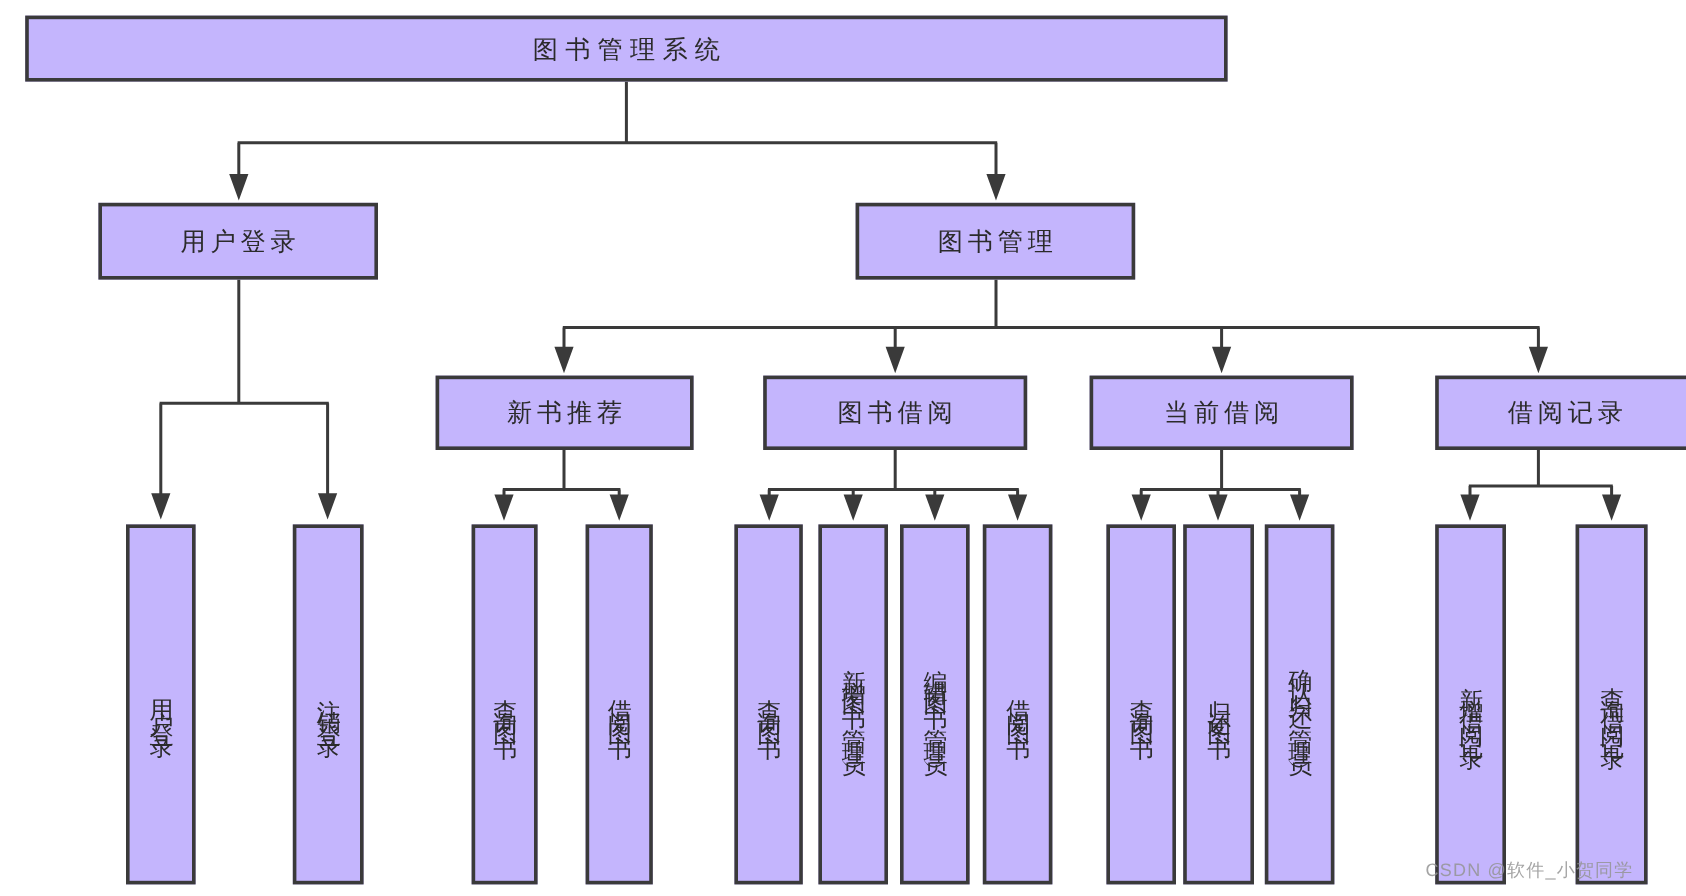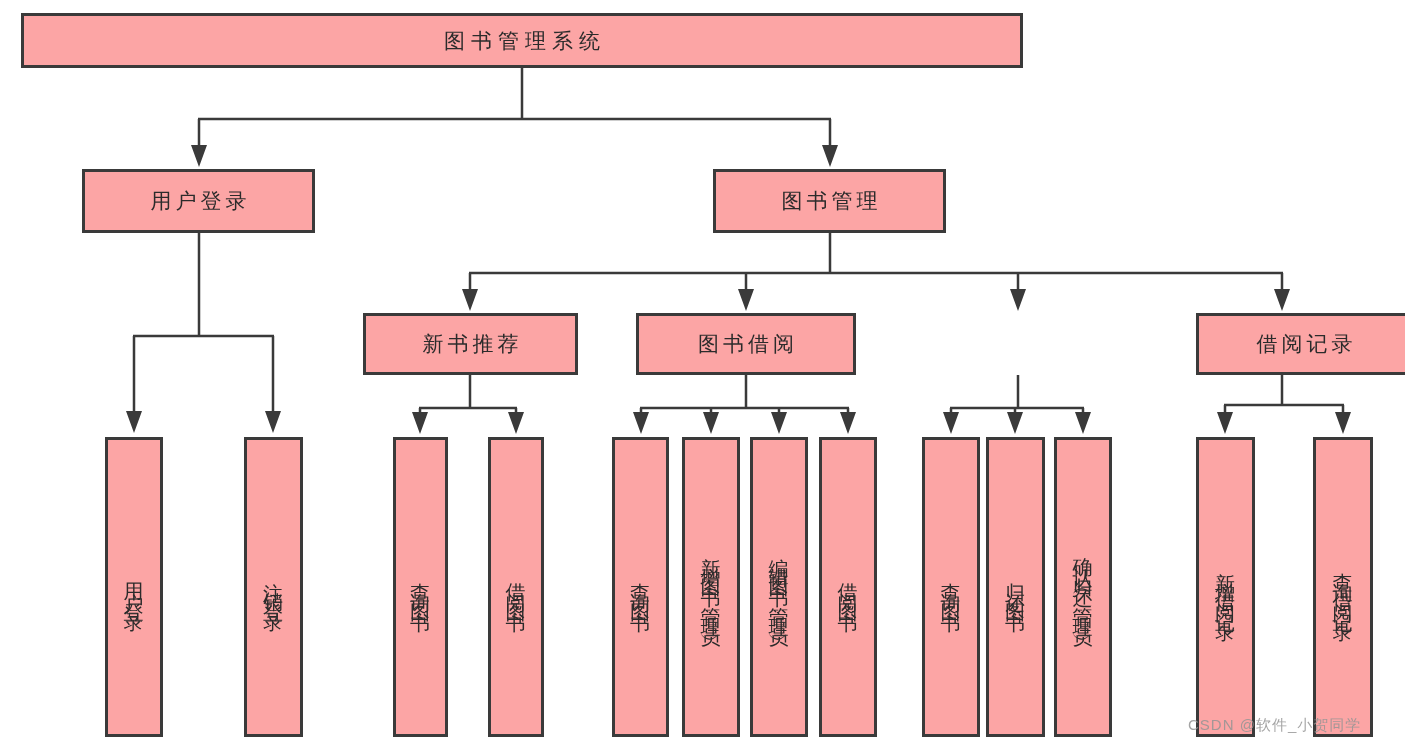--- a/index.html
+++ b/index.html
@@ -15,21 +15,21 @@
     background: #ffffff;
   }
   #wires {
     position: absolute; left: 0; top: 0;
     width: 1405px; height: 747px;
   }
   .box {
     position: absolute;
     box-sizing: border-box;
     border: 3px solid #3a3a3a;
-    background: #fca5a5;
+    background: #c4b5fd;
     display: flex;
     align-items: center;
     justify-content: center;
     color: #2b2b2b;
   }
   .h-label {
     font-size: 21px;
     letter-spacing: 4px;
     padding-left: 4px;
     color: #2b2b2b;
@@ -116,20 +116,23 @@
   <div class="box" style="left:363px; top:313px; width:215px; height:62px;">
     <span class="h-label">新书推荐</span>
   </div>
 
   <div class="box" style="left:713px; top:169px; width:233px; height:64px;">
     <span class="h-label">图书管理</span>
   </div>
   <div class="box" style="left:636px; top:313px; width:220px; height:62px;text-align:right;">
     <span class="h-label">图书借阅</span>
   </div>
+  <div class="box" style="left:908px; top:313px; width:220px; height:62px;">
+    <span class="h-label">当前借阅</span>
+  </div>
   <div class="box" style="left:1173px; top:313px; width:217px; height:62px;margin-left:23px;">
     <span class="h-label">借阅记录</span>
   </div>
 
   <div class="box leaf" style="left:105px; top:437px; width:58px; height:300px;">
     <span class="v-label">用户登录</span>
   </div>
   <div class="box leaf" style="left:244px; top:437px; width:59px; height:300px;">
     <span class="v-label">注销登录</span>
   </div>

